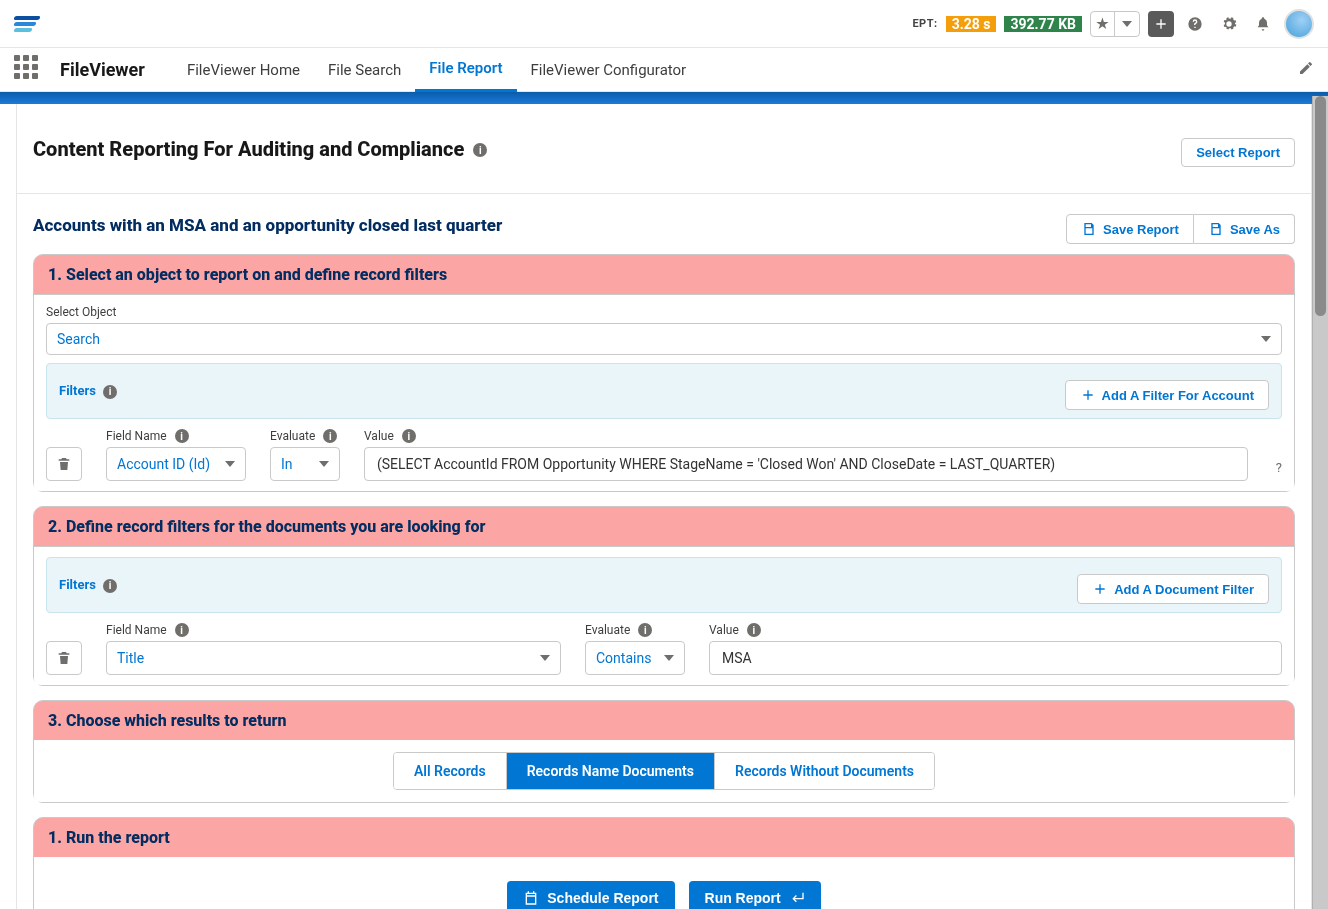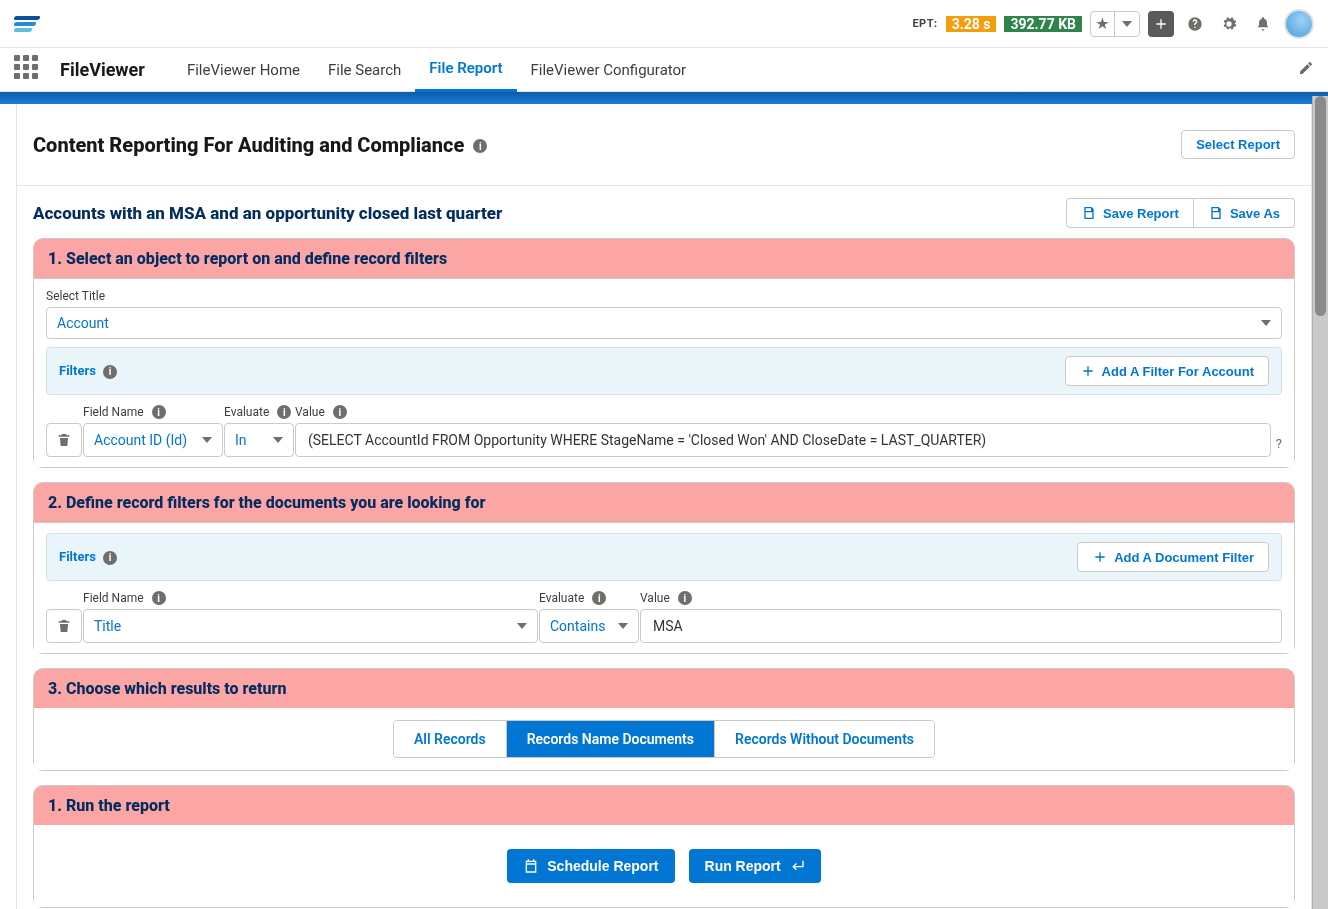--- a/index.html
+++ b/index.html
@@ -100,21 +100,21 @@
 }
 .page-head {
   display:flex; align-items:center; padding:26px 16px; border-bottom:1px solid #e5e5e5;
 }
 .page-title {
   font-size:20px; font-weight:800; color:#181818;
 }
 .btn-outline-blue {
   border:1px solid #c9c9c9; background:#fff; color:#0176d3;
   font-size:13px; font-weight:600; padding:6px 14px; border-radius:4px;
-  display:inline-flex; align-items:center; gap:6px; cursor:pointer;
+  display:inline-flex; align-items:center; gap:6px; cursor:pointer;margin-top:8px;
 }
 .page-sub {
   display:flex; align-items:center; padding:12px 16px 10px;
 }
 .sub-title { font-size:17px; font-weight:800; color:#032d60; }
 .sub-actions { margin-left:auto; display:flex; }
 .sub-actions .btn-outline-blue { border-radius:0; }
 .sub-actions .btn-outline-blue:first-child { border-radius:4px 0 0 4px;}
 .sub-actions .btn-outline-blue:last-child { border-radius:0 4px 4px 0; border-left:none;}
 
@@ -139,21 +139,21 @@
 }
 
 .filters-bar {
   background:#e9f5f9; border:1px solid #c9e4ee; border-radius:4px;
   padding:8px 12px; display:flex; align-items:center; margin-top:8px;
 }
 .filters-bar .ftitle { font-size:13px; font-weight:700; color:#0176d3; }
 .filters-bar .add-btn { margin-left:auto; }
 
 .filter-row {
-  display:flex; align-items:flex-end; gap:1px; margin-top:10px; position:relative;
+  display:flex; align-items:flex-end; gap:24px; margin-top:10px; position:relative;
 }
 .trash-btn {
   width:36px; height:34px; border:1px solid #c9c9c9; border-radius:4px;
   display:flex; align-items:center; justify-content:center; background:#fff;
   color:#706e6b; cursor:pointer; margin-top:18px;
 }
 .col { display:flex; flex-direction:column; }
 .lbl-row { font-size:12px; color:#3e3e3c; margin-bottom:4px; display:flex; align-items:center; gap:4px;}
 .dd {
   border:1px solid #c9c9c9; border-radius:4px; height:34px;
@@ -314,23 +314,23 @@
         <span>Save As</span>
       </button>
     </div>
   </div>
 
   <div class="sections">
 
     <div class="section">
       <div class="section-hd">1. Select an object to report on and define record filters</div>
       <div class="section-body">
-        <div class="lbl-small">Select Title</div>
+        <div class="lbl-small">Select Object</div>
         <div class="select-full">
-          <span>Account</span>
+          <span>Search</span>
           <span class="caret-down"></span>
         </div>
 
         <div class="filters-bar">
           <span class="ftitle">
             <span>Filters</span>
             <span class="info-icon">i</span>
           </span>
           <button class="btn-outline-blue add-btn">
             <svg class="ico" viewBox="0 0 24 24" fill="currentColor">

